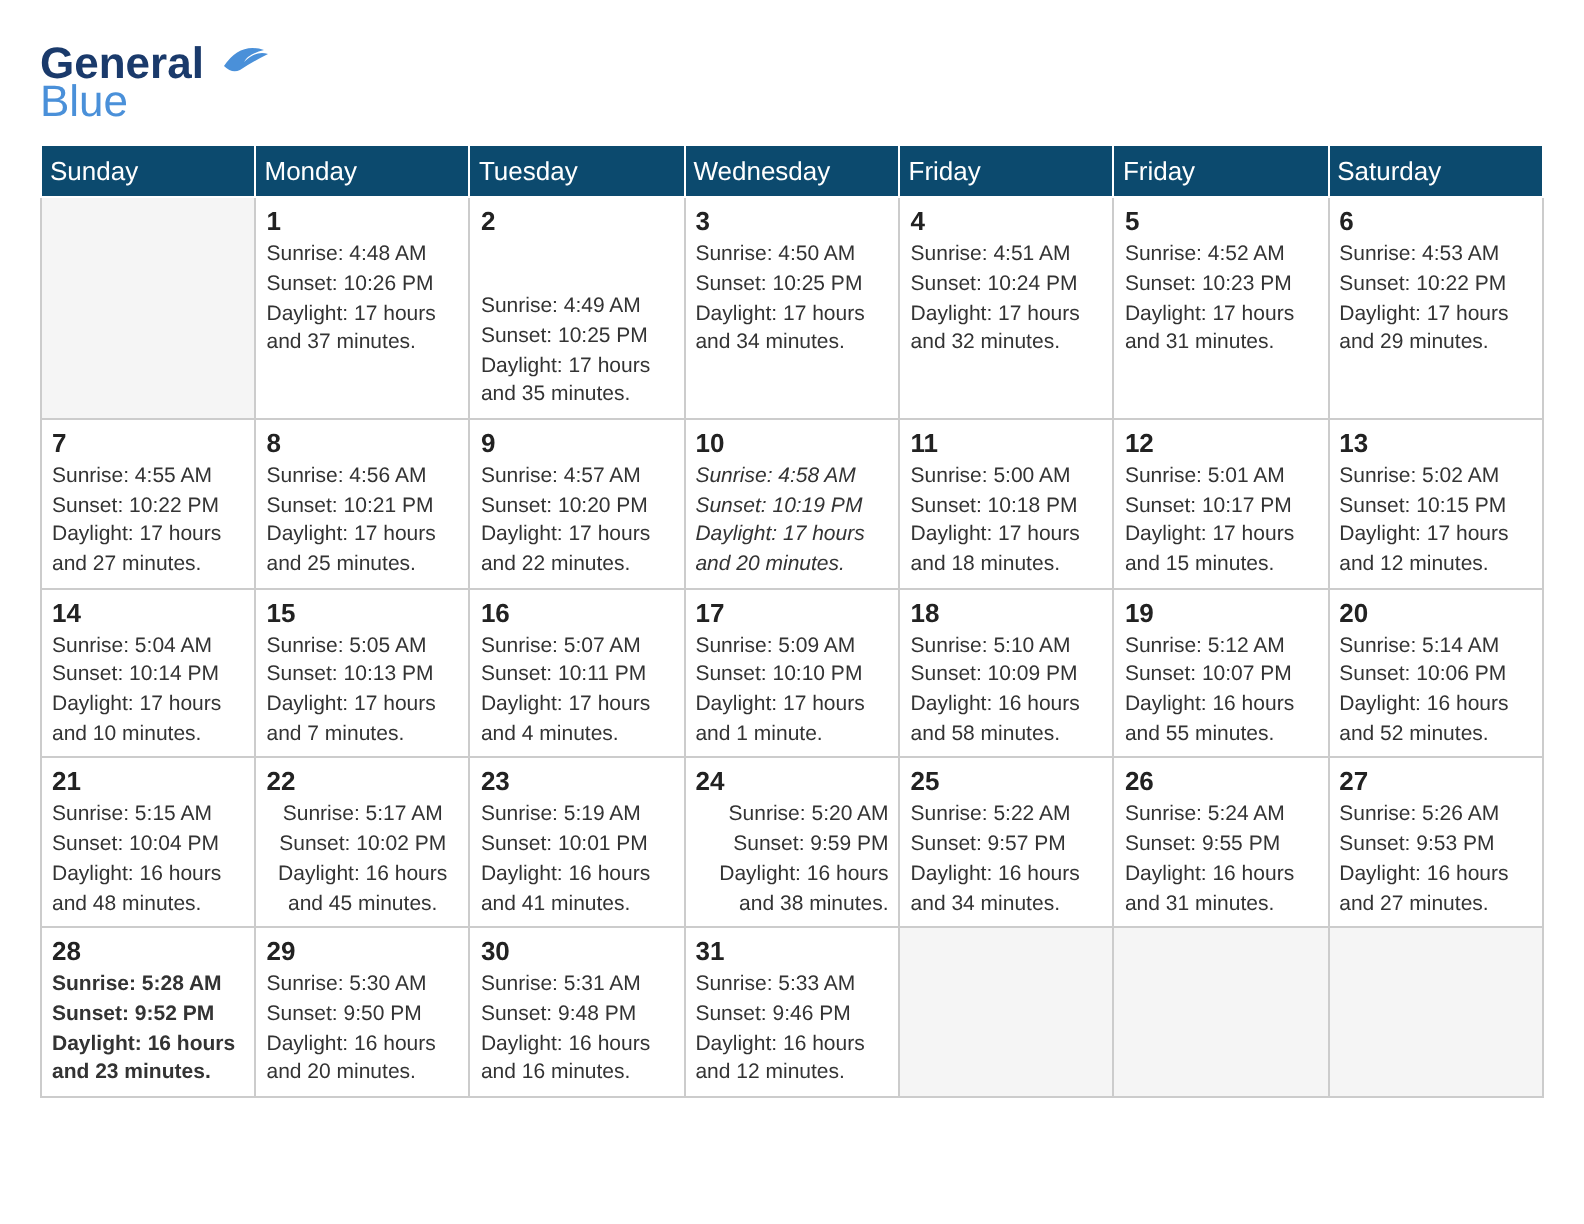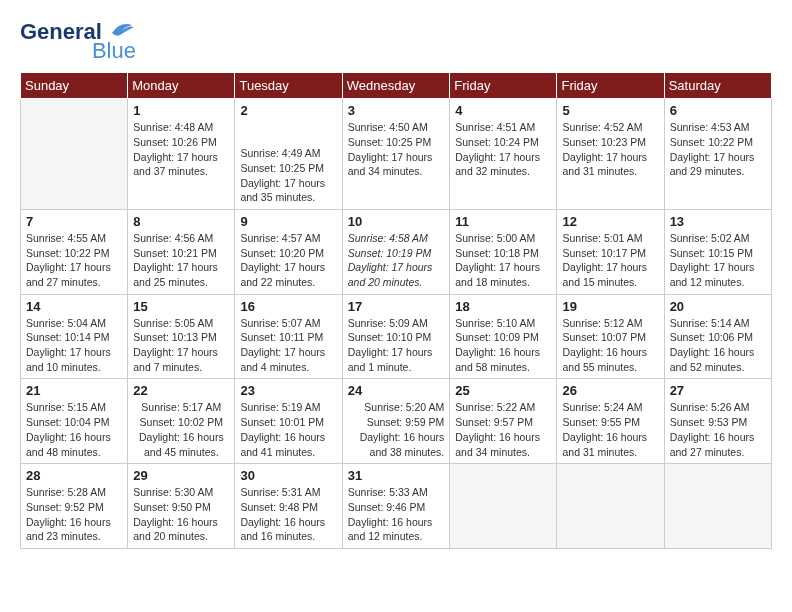--- a/index.html
+++ b/index.html
@@ -12,41 +12,41 @@
     }
     .header {
       display: flex;
       justify-content: space-between;
       align-items: flex-start;
       margin-bottom: 10px;
     }
     .logo {
       display: flex;
       flex-direction: column;
-      align-items: flex-end;
+      align-items: flex-start;
     }
     .title-block {
       text-align: right;
     }
     .month-title {
       font-size: 36px;
       color: #1a3a6b;
       font-weight: normal;
     }
     .location {
       font-size: 16px;
       color: #333;
     }
     .calendar {
       width: 100%;
       border-collapse: collapse;
       font-size: 11px;
     }
     .calendar thead tr th {
-      background-color: #7f1d1d;
+      background-color: #0c4a6e;
       color: #fff;
       padding: 5px 4px;
       text-align: left;
       font-size: 13px;
       font-weight: normal;
       border: 1px solid #fff;
     }
     .calendar tbody tr td {
       border: 1px solid #ccc;
       padding: 4px 5px;
@@ -299,21 +299,21 @@
           <div class="day-number">27</div>
           <div class="day-info" style="white-space: pre-line;">Sunrise: 5:26 AM
 Sunset: 9:53 PM
 Daylight: 16 hours
 and 27 minutes.</div>
         </td>
       </tr>
       <tr>
         <td>
           <div class="day-number">28</div>
-          <div class="day-info" style="white-space: pre-line;">Sunrise: 5:28 AM
+          <div class="day-info" style="white-space: pre-line; font-weight: bold;">Sunrise: 5:28 AM
 Sunset: 9:52 PM
 Daylight: 16 hours
 and 23 minutes.</div>
         </td>
         <td>
           <div class="day-number">29</div>
           <div class="day-info" style="white-space: pre-line;">Sunrise: 5:30 AM
 Sunset: 9:50 PM
 Daylight: 16 hours
 and 20 minutes.</div>

